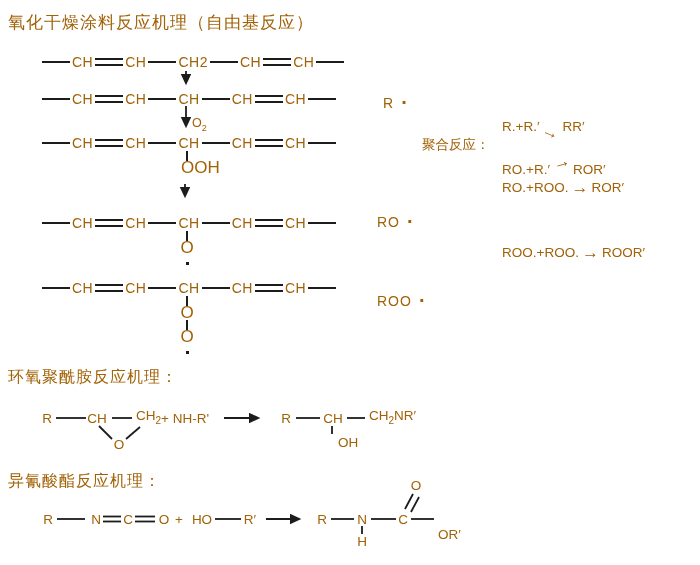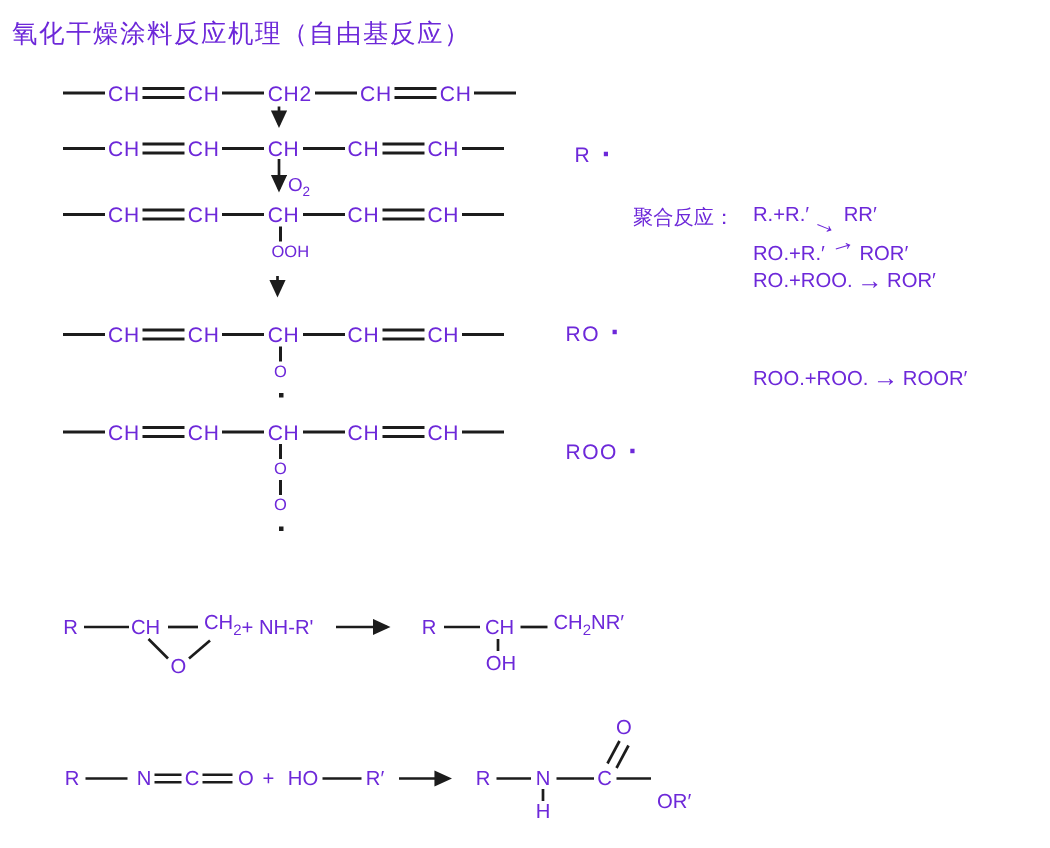--- a/index.html
+++ b/index.html
@@ -1,35 +1,35 @@
 <!DOCTYPE html>
 <html><head>
 <meta charset="utf-8">
 <style>
   html,body{margin:0;padding:0;background:#fff;}
   .canvas{
     position:relative;width:700px;height:565px;background:#ffffff;
-    font-family:"Liberation Sans","DejaVu Sans",sans-serif;color:#6d28d9;
+    font-family:"Liberation Sans","DejaVu Sans",sans-serif;color:#a16207;
     overflow:hidden;
   }
   .overlay{position:absolute;left:0;top:0;width:700px;height:565px;}
   .title{
     position:absolute;left:8px;top:11px;font-size:17px;letter-spacing:1px;
     font-family:"DejaVu Sans","Liberation Sans",sans-serif;
   }
   .heading{
     position:absolute;left:8px;font-size:16px;letter-spacing:1px;
     font-family:"DejaVu Sans","Liberation Sans",sans-serif;
   }
   .chain-row{position:absolute;display:flex;align-items:center;gap:2px;height:18px;}
   .bond{width:28px;height:2px;background:#1c1c1c;flex:none;}
   .dbond{width:28px;height:8px;border-top:2px solid #1c1c1c;border-bottom:2px solid #1c1c1c;box-sizing:border-box;flex:none;}
   .atom{font-size:14px;letter-spacing:.5px;white-space:nowrap;line-height:16px;}
   .vbond{position:absolute;width:2px;background:#1c1c1c;}
-  .subtext{position:absolute;font-size:11px;line-height:14px;white-space:nowrap;}
+  .subtext{position:absolute;font-size:17px;line-height:14px;white-space:nowrap;}
   .rdot{position:absolute;width:3px;height:3px;background:#1c1c1c;}
   .o2label{position:absolute;font-size:12.5px;}
   .o2label sub{font-size:9px;}
   .radical{position:absolute;font-size:14px;letter-spacing:1px;transform:translateY(-50%);white-space:nowrap;}
   .radical b{font-size:20px;font-weight:700;margin-left:7px;line-height:0;vertical-align:-1px;}
   .polylabel{position:absolute;left:422px;top:136px;font-size:13.5px;
     font-family:Liberation Sans, sans-serif;}
   .eq{position:absolute;display:flex;align-items:center;gap:3px;font-size:13.5px;
       transform:translateY(-50%);white-space:nowrap;}
   .eq .arr{font-size:17px;line-height:10px;display:inline-block;}
@@ -75,20 +75,22 @@
       <line x1="331" y1="519" x2="354" y2="519"></line>
       <line x1="371" y1="519" x2="396" y2="519"></line>
       <line x1="411" y1="519" x2="434" y2="519"></line>
       <line x1="362" y1="526" x2="362" y2="534"></line>
       <line x1="405" y1="509" x2="413" y2="494"></line>
       <line x1="411" y1="512" x2="419" y2="497"></line>
     </g>
   </svg>
 
   <div class="title">氧化干燥涂料反应机理（自由基反应）</div>
+  <div class="heading" style="top:367px">环氧聚酰胺反应机理：</div>
+  <div class="heading" style="top:471px">异氰酸酯反应机理：</div>
 
   <div id="chainRows">
       <div class="chain-row" style="left: 42px; top: 53px;">
         <span class="bond"></span>
         <span class="atom">CH</span>
         <span class="dbond"></span>
         <span class="atom">CH</span>
         <span class="bond"></span>
         <span class="atom">CH2</span>
         <span class="bond"></span>
@@ -164,21 +166,21 @@
   <span class="o2label" style="left:192px;top:116px"><span>O</span><sub>2</sub></span>
 
   <div id="radicalLabels">
       <div class="radical" style="left: 383px; top: 103px;"><span>R</span><b>·</b></div>
       <div class="radical" style="left: 377px; top: 222px;"><span>RO</span><b>·</b></div>
       <div class="radical" style="left: 377px; top: 301px; text-align: center;"><span>ROO</span><b>·</b></div>
     </div>
 
   <div class="polylabel">聚合反应：</div>
   <div id="polyEqs">
-      <div class="eq" style="left: 502px; top: 143px; align-items: flex-end;">
+      <div class="eq" style="left: 502px; top: 126px; align-items: flex-end;">
         <span>R.+R.′</span>
         <span class="arr" style="transform: translateY(4px) rotate(22deg);">→</span>
         <span>RR′</span>
       </div>
       <div class="eq" style="left: 502px; top: 169px;">
         <span>RO.+R.′</span>
         <span class="arr" style="transform: translateY(-7px) rotate(-16deg);">→</span>
         <span>ROR′</span>
       </div>
       <div class="eq" style="left: 502px; top: 187px;">
@@ -194,21 +196,21 @@
     </div>
 
   <span class="atom-abs" style="left:47px;top:418px">R</span>
   <span class="atom-abs" style="left:97px;top:418px">CH</span>
   <span class="atom-left" style="left:136px;top:418px"><span>CH</span><sub class="s2">2</sub></span>
   <span class="atom-abs" style="left:119px;top:444px">O</span>
   <span class="atom-left" style="left:161px;top:418px">+ NH-R'</span>
   <span class="atom-abs" style="left:286px;top:418px">R</span>
   <span class="atom-abs" style="left:333px;top:418px">CH</span>
   <span class="atom-left" style="left:369px;top:418px"><span>CH</span><sub class="s2">2</sub><span>NR′</span></span>
-  <span class="atom-abs" style="left:334px;top:442px">OH</span>
+  <span class="atom-abs" style="left:348px;top:442px">OH</span>
 
   <span class="atom-abs" style="left:48px;top:519px">R</span>
   <span class="atom-abs" style="left:96px;top:519px">N</span>
   <span class="atom-abs" style="left:128px;top:519px">C</span>
   <span class="atom-abs" style="left:164px;top:519px">O</span>
   <span class="atom-abs" style="left:179px;top:519px">+</span>
   <span class="atom-abs" style="left:202px;top:519px">HO</span>
   <span class="atom-abs" style="left:250px;top:519px">R′</span>
   <span class="atom-abs" style="left:322px;top:519px">R</span>
   <span class="atom-abs" style="left:362px;top:519px">N</span>

